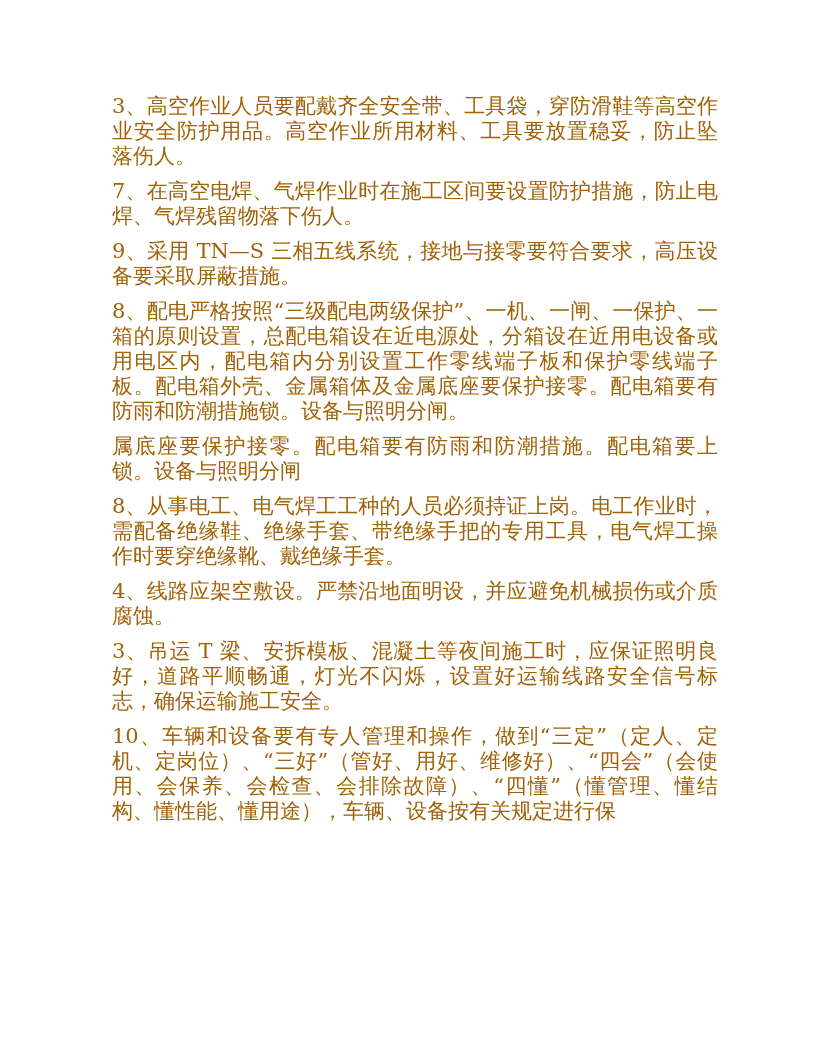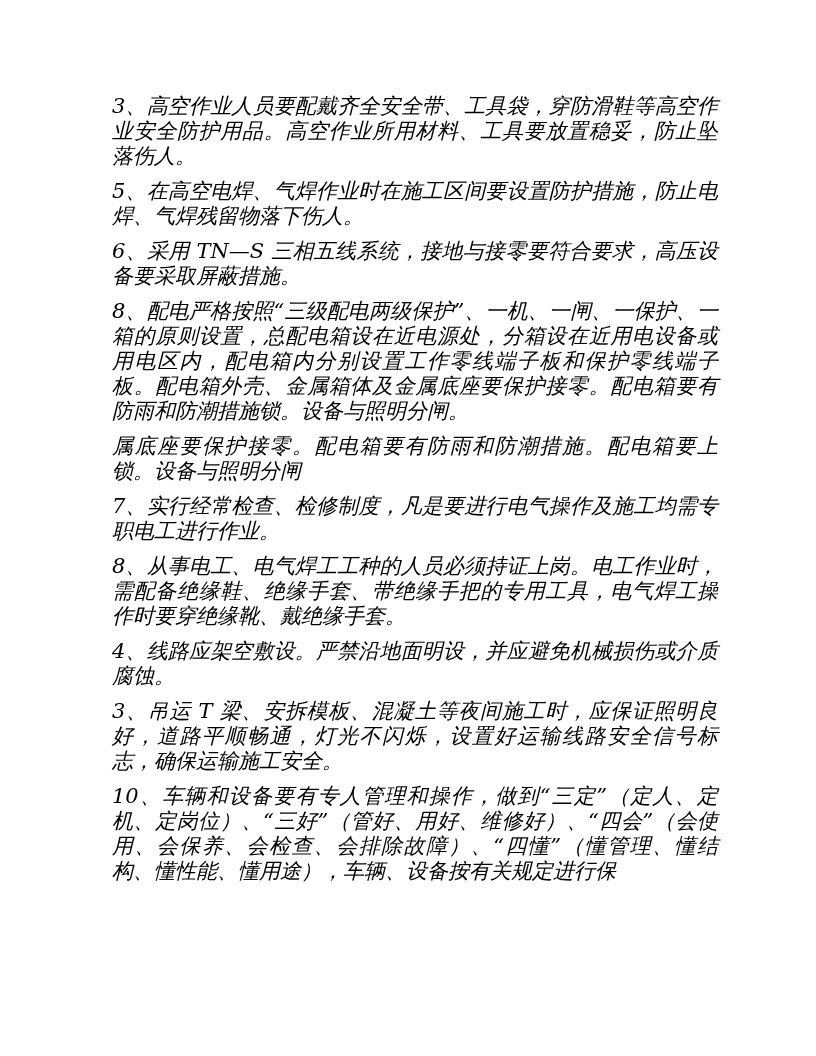--- a/index.html
+++ b/index.html
@@ -18,39 +18,37 @@
   .content {
     position: absolute;
     left: 112px;
     top: 94px;
     width: 606px;
   }
   .content p {
     margin: 0 0 10px 0;
     font-size: 21px;
     line-height: 25px;
-    color: #000000;
+    color: #a16207;
     text-align: justify;
     text-align-last: left;
     text-justify: inter-ideograph;
     word-break: normal;
     line-break: strict;
     letter-spacing: 0;
-    font-style: italic;
   }
 </style>
 </head>
 <body>
 
 <div class="page">
   <div class="content">
     <p>3、高空作业人员要配戴齐全安全带、工具袋，穿防滑鞋等高空作业安全防护用品。高空作业所用材料、工具要放置稳妥，防止坠落伤人。</p>
-    <p>5、在高空电焊、气焊作业时在施工区间要设置防护措施，防止电焊、气焊残留物落下伤人。</p>
-    <p>6、采用 TN—S 三相五线系统，接地与接零要符合要求，高压设备要采取屏蔽措施。</p>
+    <p>7、在高空电焊、气焊作业时在施工区间要设置防护措施，防止电焊、气焊残留物落下伤人。</p>
+    <p>9、采用 TN—S 三相五线系统，接地与接零要符合要求，高压设备要采取屏蔽措施。</p>
     <p>8、配电严格按照“三级配电两级保护”、一机、一闸、一保护、一箱的原则设置，总配电箱设在近电源处，分箱设在近用电设备或用电区内，配电箱内分别设置工作零线端子板和保护零线端子板。配电箱外壳、金属箱体及金属底座要保护接零。配电箱要有防雨和防潮措施锁。设备与照明分闸。</p>
     <p>属底座要保护接零。配电箱要有防雨和防潮措施。配电箱要上锁。设备与照明分闸</p>
-    <p>7、实行经常检查、检修制度，凡是要进行电气操作及施工均需专职电工进行作业。</p>
     <p>8、从事电工、电气焊工工种的人员必须持证上岗。电工作业时，需配备绝缘鞋、绝缘手套、带绝缘手把的专用工具，电气焊工操作时要穿绝缘靴、戴绝缘手套。</p>
     <p>4、线路应架空敷设。严禁沿地面明设，并应避免机械损伤或介质腐蚀。</p>
     <p>3、吊运 T 梁、安拆模板、混凝土等夜间施工时，应保证照明良好，道路平顺畅通，灯光不闪烁，设置好运输线路安全信号标志，确保运输施工安全。</p>
     <p>10、车辆和设备要有专人管理和操作，做到“三定”（定人、定机、定岗位）、“三好”（管好、用好、维修好）、“四会”（会使用、会保养、会检查、会排除故障）、“四懂”（懂管理、懂结构、懂性能、懂用途），车辆、设备按有关规定进行保</p>
   </div>
 </div>
 
 </body></html>

